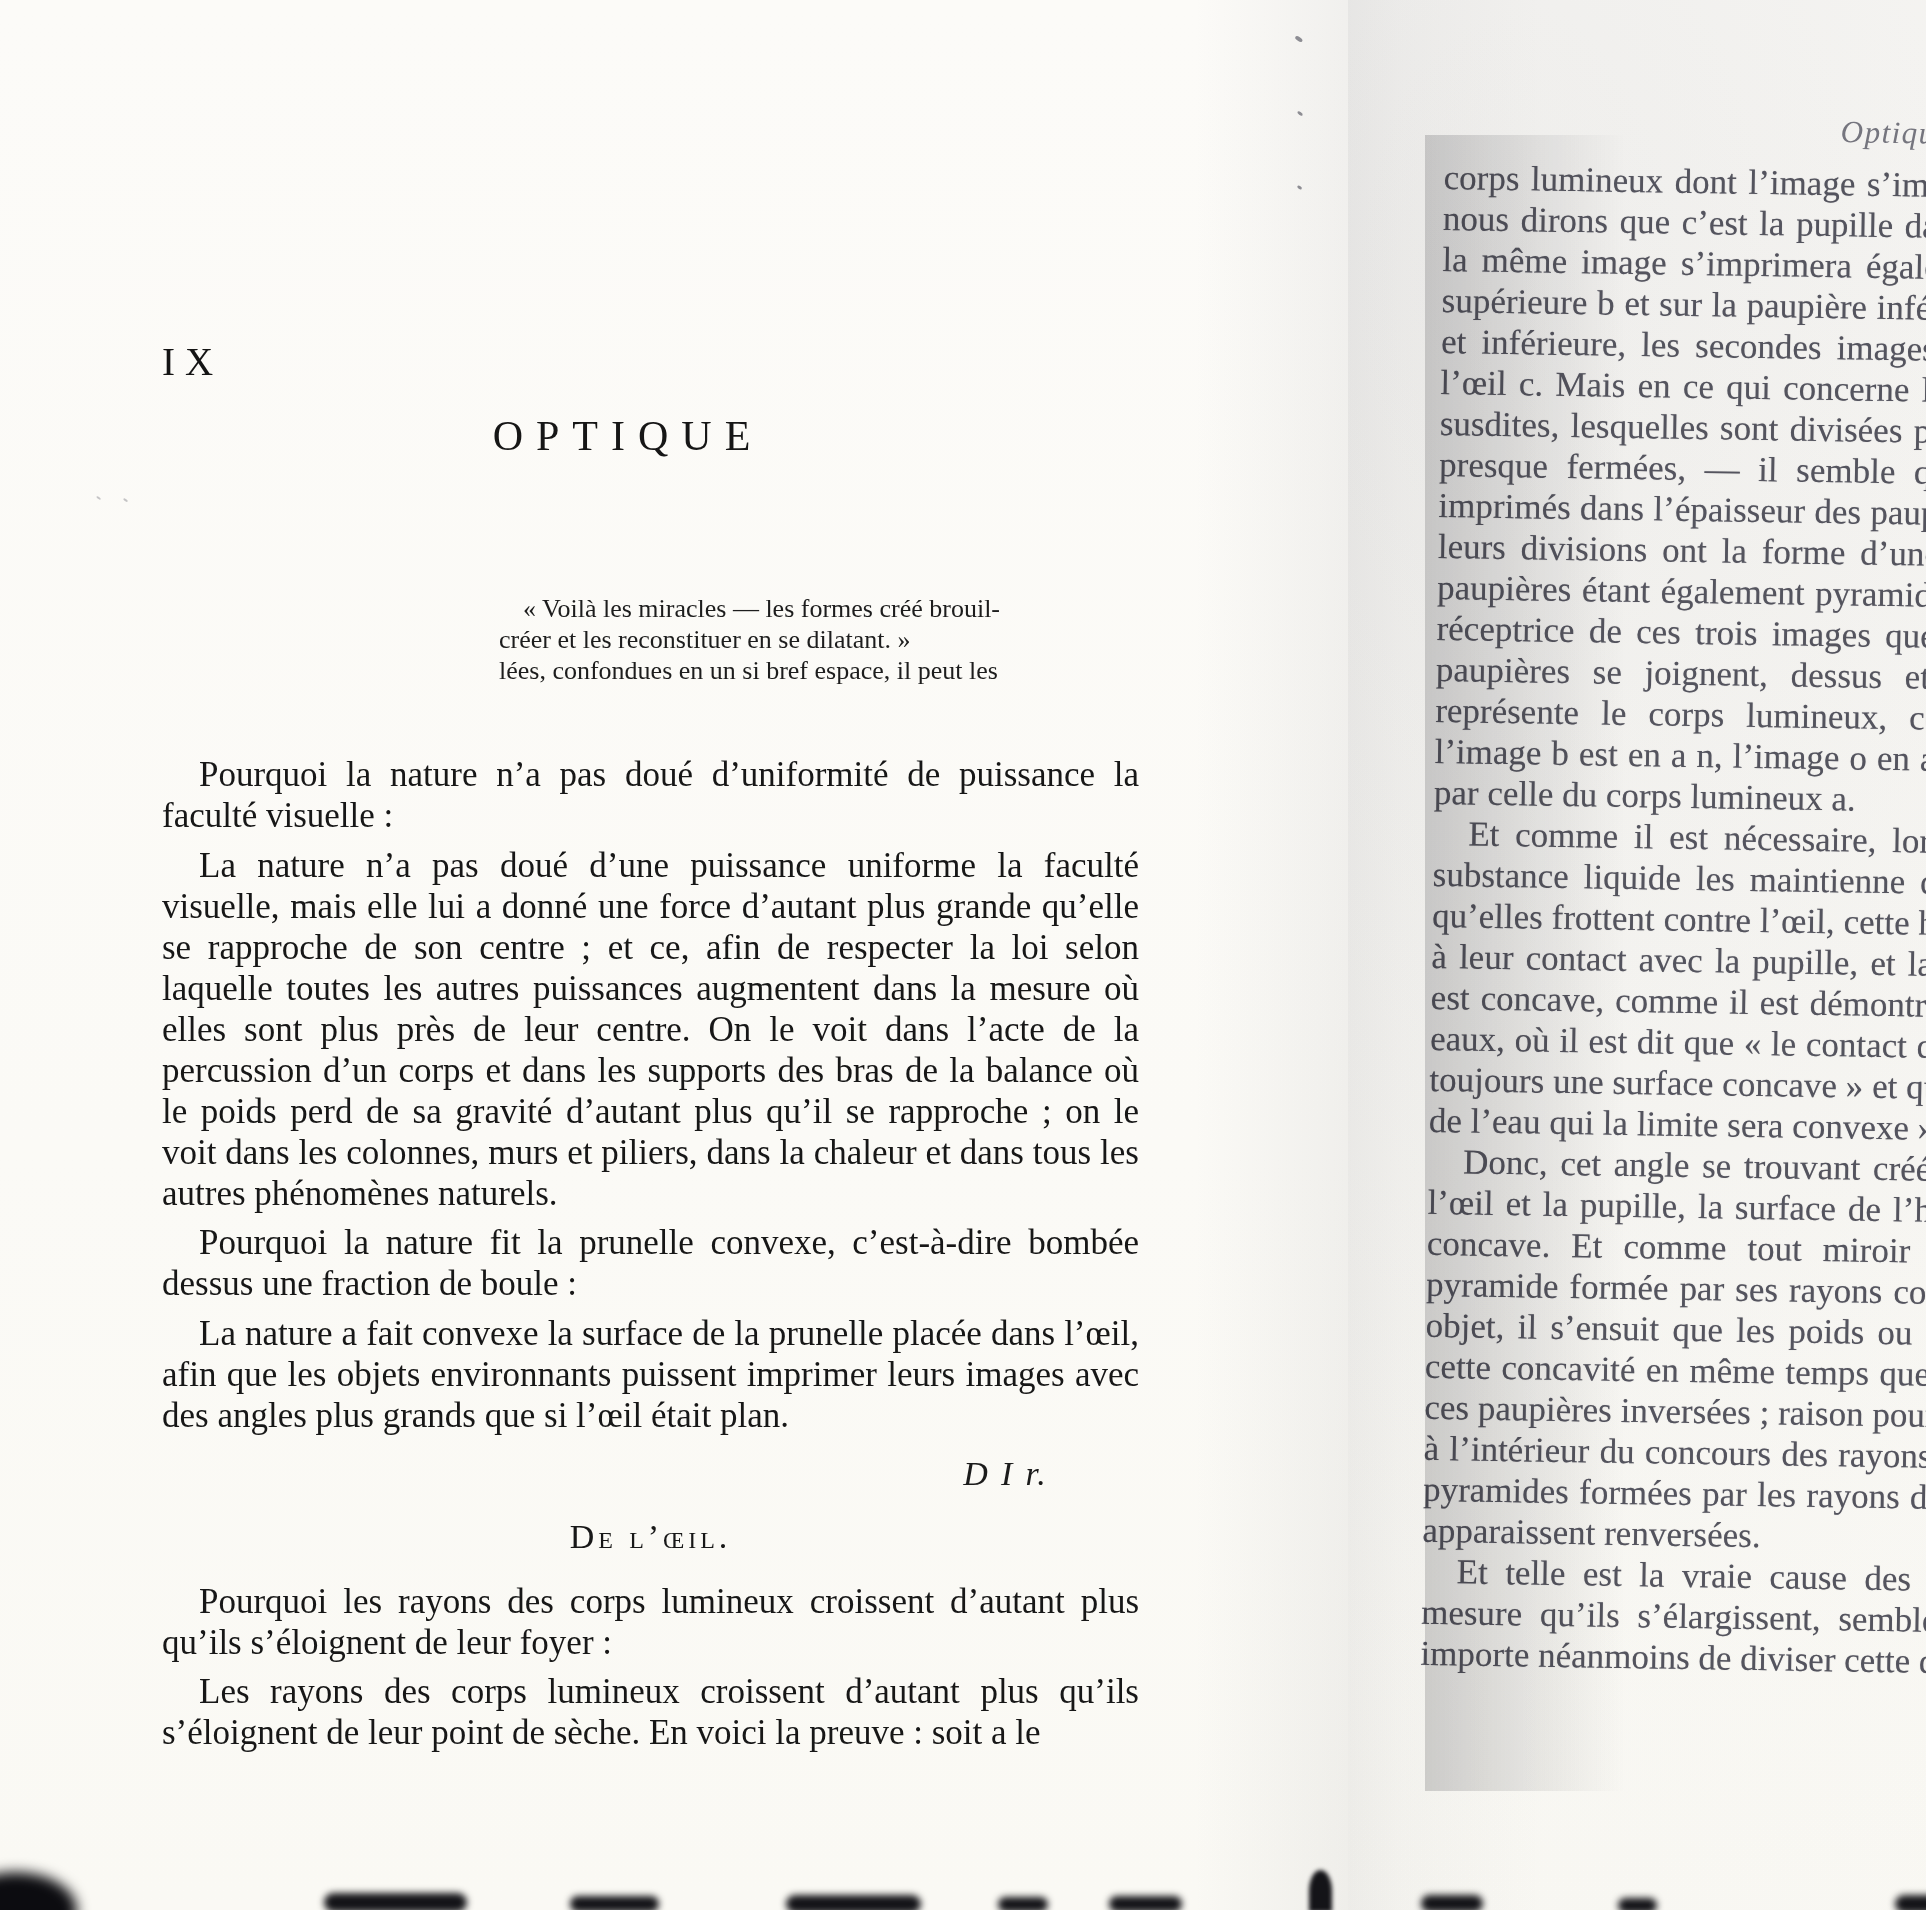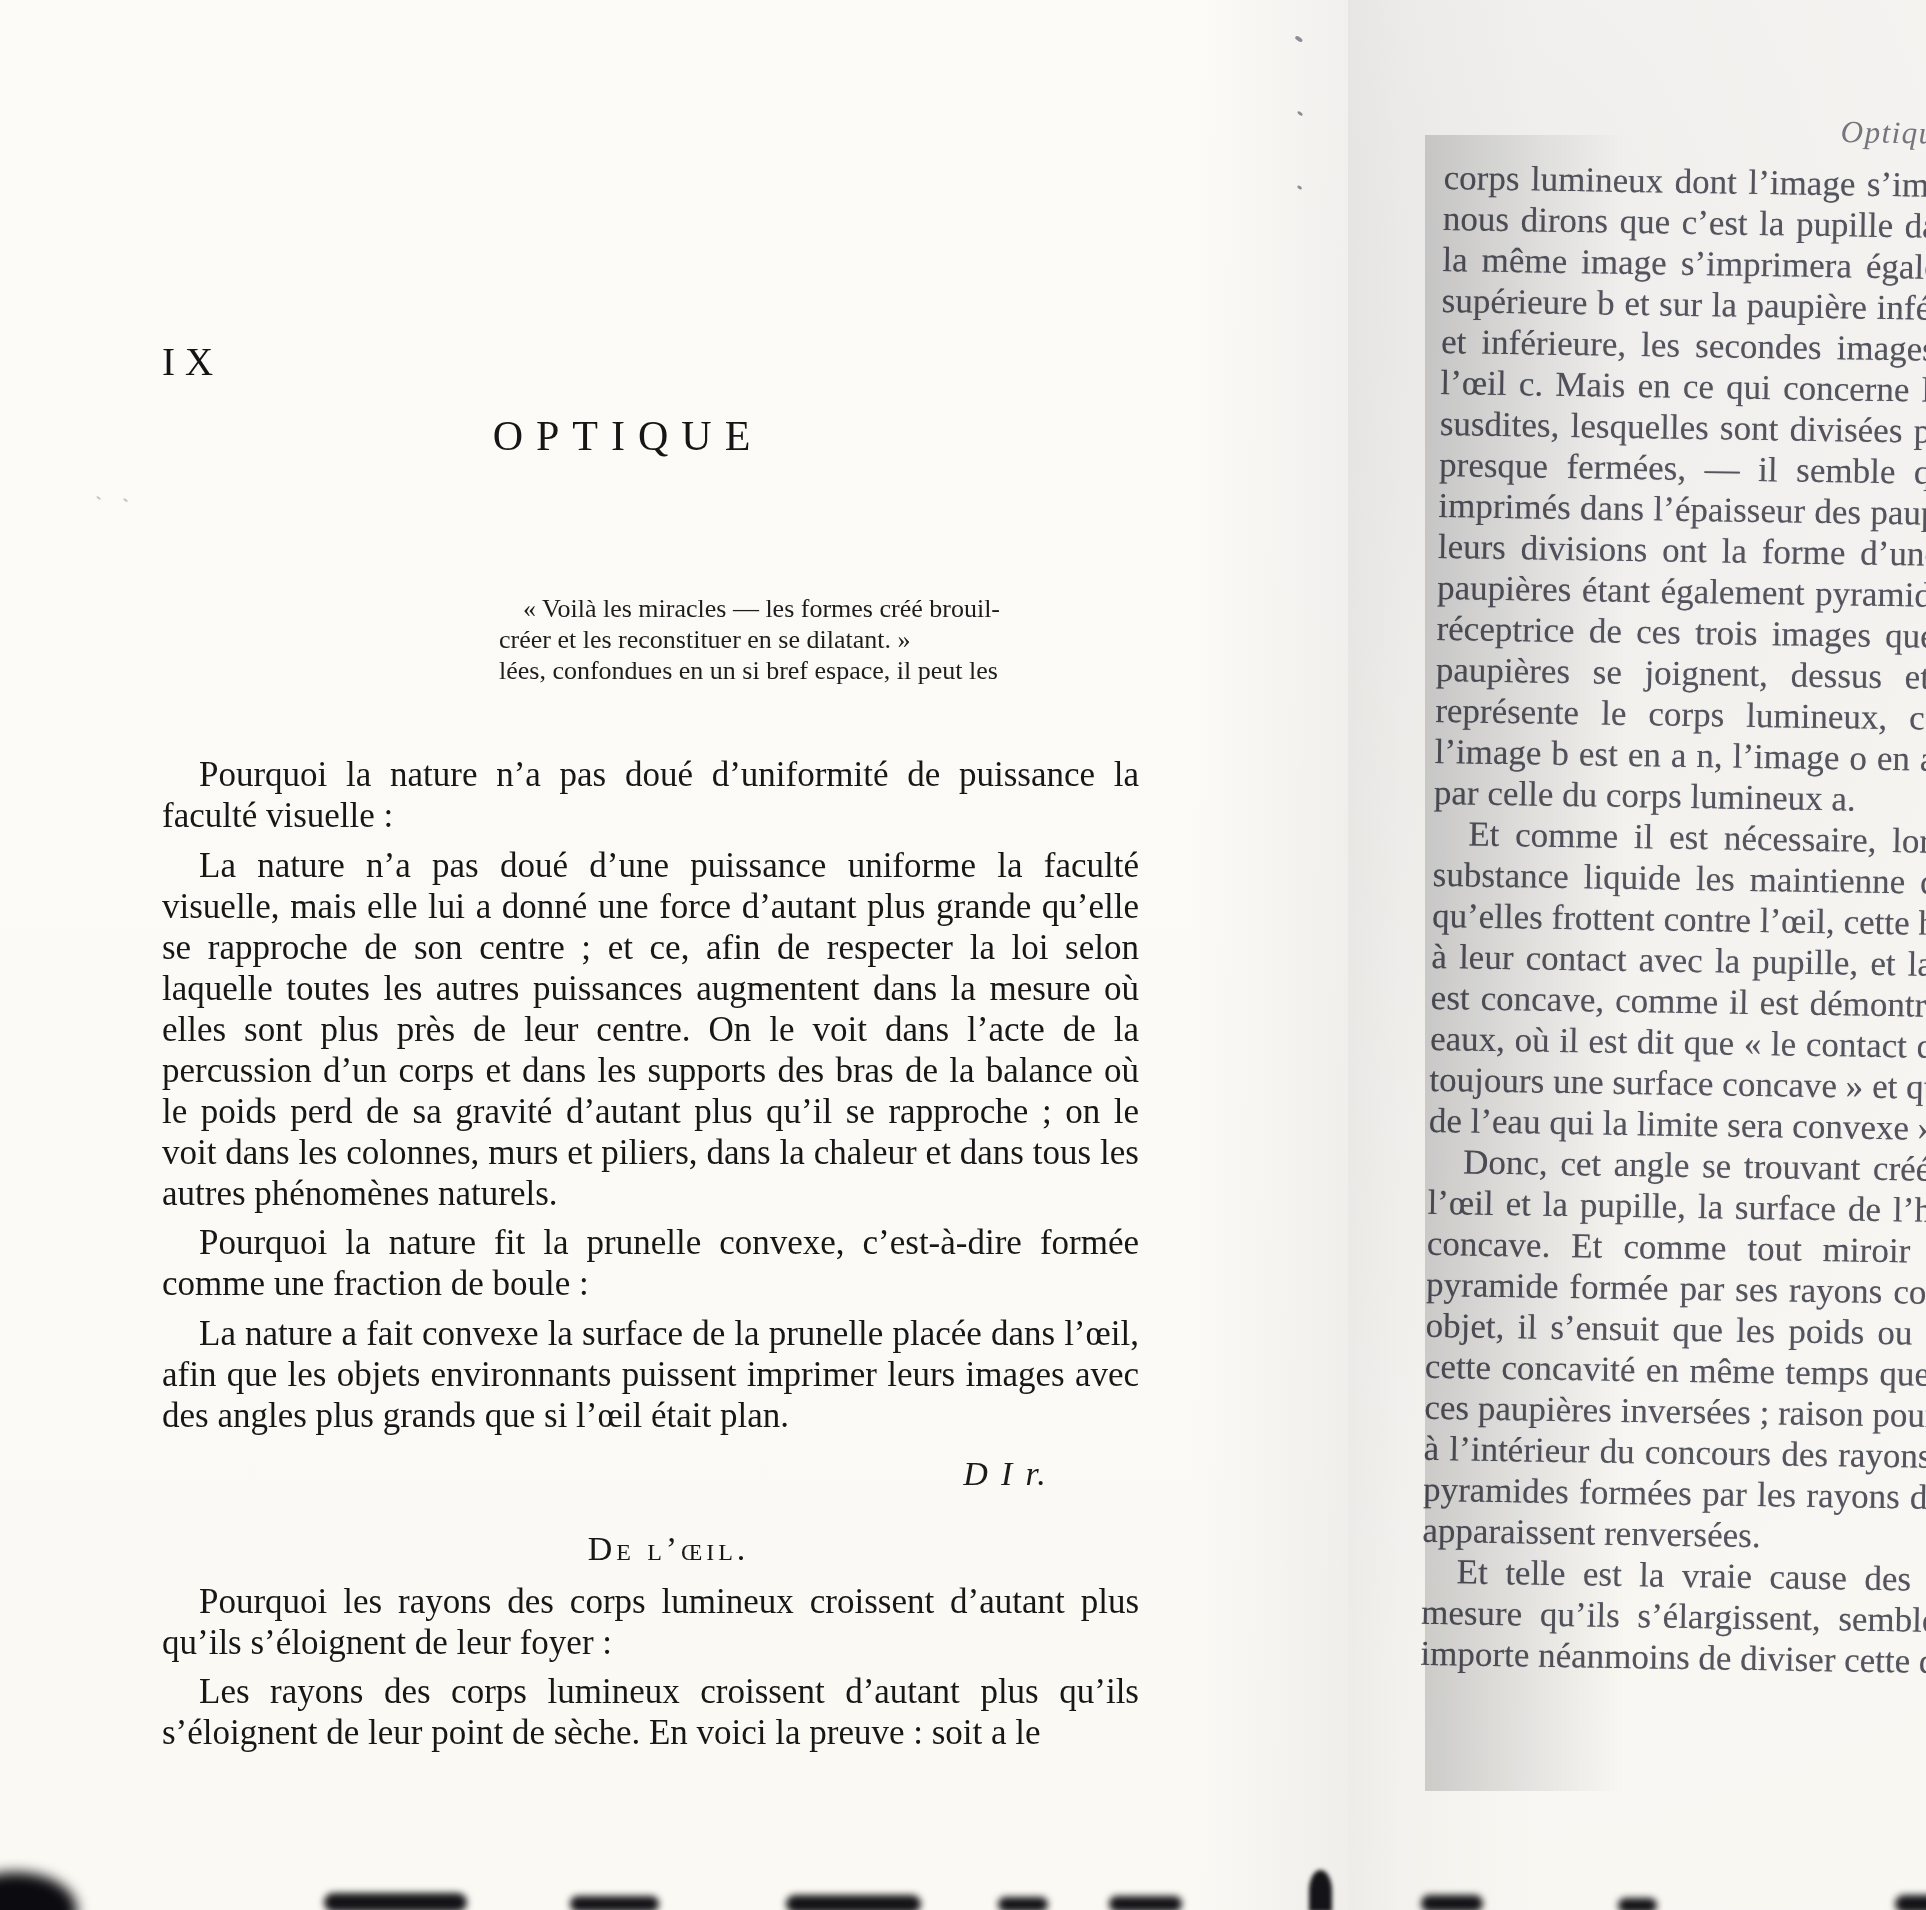--- a/index.html
+++ b/index.html
@@ -41,22 +41,22 @@
   .left-body{
     position:absolute;left:162px;top:754px;width:977px;
     font-size:35px;line-height:41px;color:#171717;text-align:justify;
   }
   .left-body p{margin:0 0 8.5px 0;text-indent:37px;}
   .attribution{
     position:absolute;left:162px;top:1455px;width:886px;
     text-align:right;font-style:italic;font-size:34px;color:#1b1b1b;letter-spacing:2.3px;
   }
   .section-heading{
-    position:absolute;left:180px;top:1518px;width:977px;text-align:center;
-    font-variant:small-caps;font-size:34px;letter-spacing:3.9px;color:#181818;margin-top:12px;
+    position:absolute;left:162px;top:1518px;width:977px;text-align:center;
+    font-variant:small-caps;font-size:34px;letter-spacing:3.9px;color:#181818;
   }
   .left-body2{
     position:absolute;left:162px;top:1581px;width:977px;
     font-size:35px;line-height:41px;color:#171717;text-align:justify;
   }
   .left-body2 p{margin:0 0 7.7px 0;text-indent:37px;}
 
   
   .running-header{
     position:absolute;left:1841px;top:114px;
@@ -98,21 +98,21 @@
 
   <div class="epigraph">
     <div class="l1">« Voilà les miracles — les formes créé brouil-</div>
     <div>créer et les reconstituer en se dilatant. »</div>
     <div>lées, confondues en un si bref espace, il peut les</div>
   </div>
 
   <div class="left-body">
     <p>Pourquoi la nature n’a pas doué d’uniformité de puissance la faculté visuelle :</p>
     <p>La nature n’a pas doué d’une puissance uniforme la faculté visuelle, mais elle lui a donné une force d’autant plus grande qu’elle se rapproche de son centre ; et ce, afin de respecter la loi selon laquelle toutes les autres puissances augmentent dans la mesure où elles sont plus près de leur centre. On le voit dans l’acte de la percussion d’un corps et dans les supports des bras de la balance où le poids perd de sa gravité d’autant plus qu’il se rapproche ; on le voit dans les colonnes, murs et piliers, dans la chaleur et dans tous les autres phénomènes naturels.</p>
-    <p>Pourquoi la nature fit la prunelle convexe, c’est-à-dire formée comme une fraction de boule :</p>
+    <p>Pourquoi la nature fit la prunelle convexe, c’est-à-dire bombée dessus une fraction de boule :</p>
     <p>La nature a fait convexe la surface de la prunelle placée dans l’œil, afin que les objets environnants puissent imprimer leurs images avec des angles plus grands que si l’œil était plan.</p>
   </div>
 
   <div class="attribution">D I r.</div>
 
   <div class="section-heading">De l’œil.</div>
 
   <div class="left-body2">
     <p>Pourquoi les rayons des corps lumineux croissent d’autant plus qu’ils s’éloignent de leur foyer :</p>
     <p>Les rayons des corps lumineux croissent d’autant plus qu’ils s’éloignent de leur point de sèche. En voici la preuve : soit a le</p>

